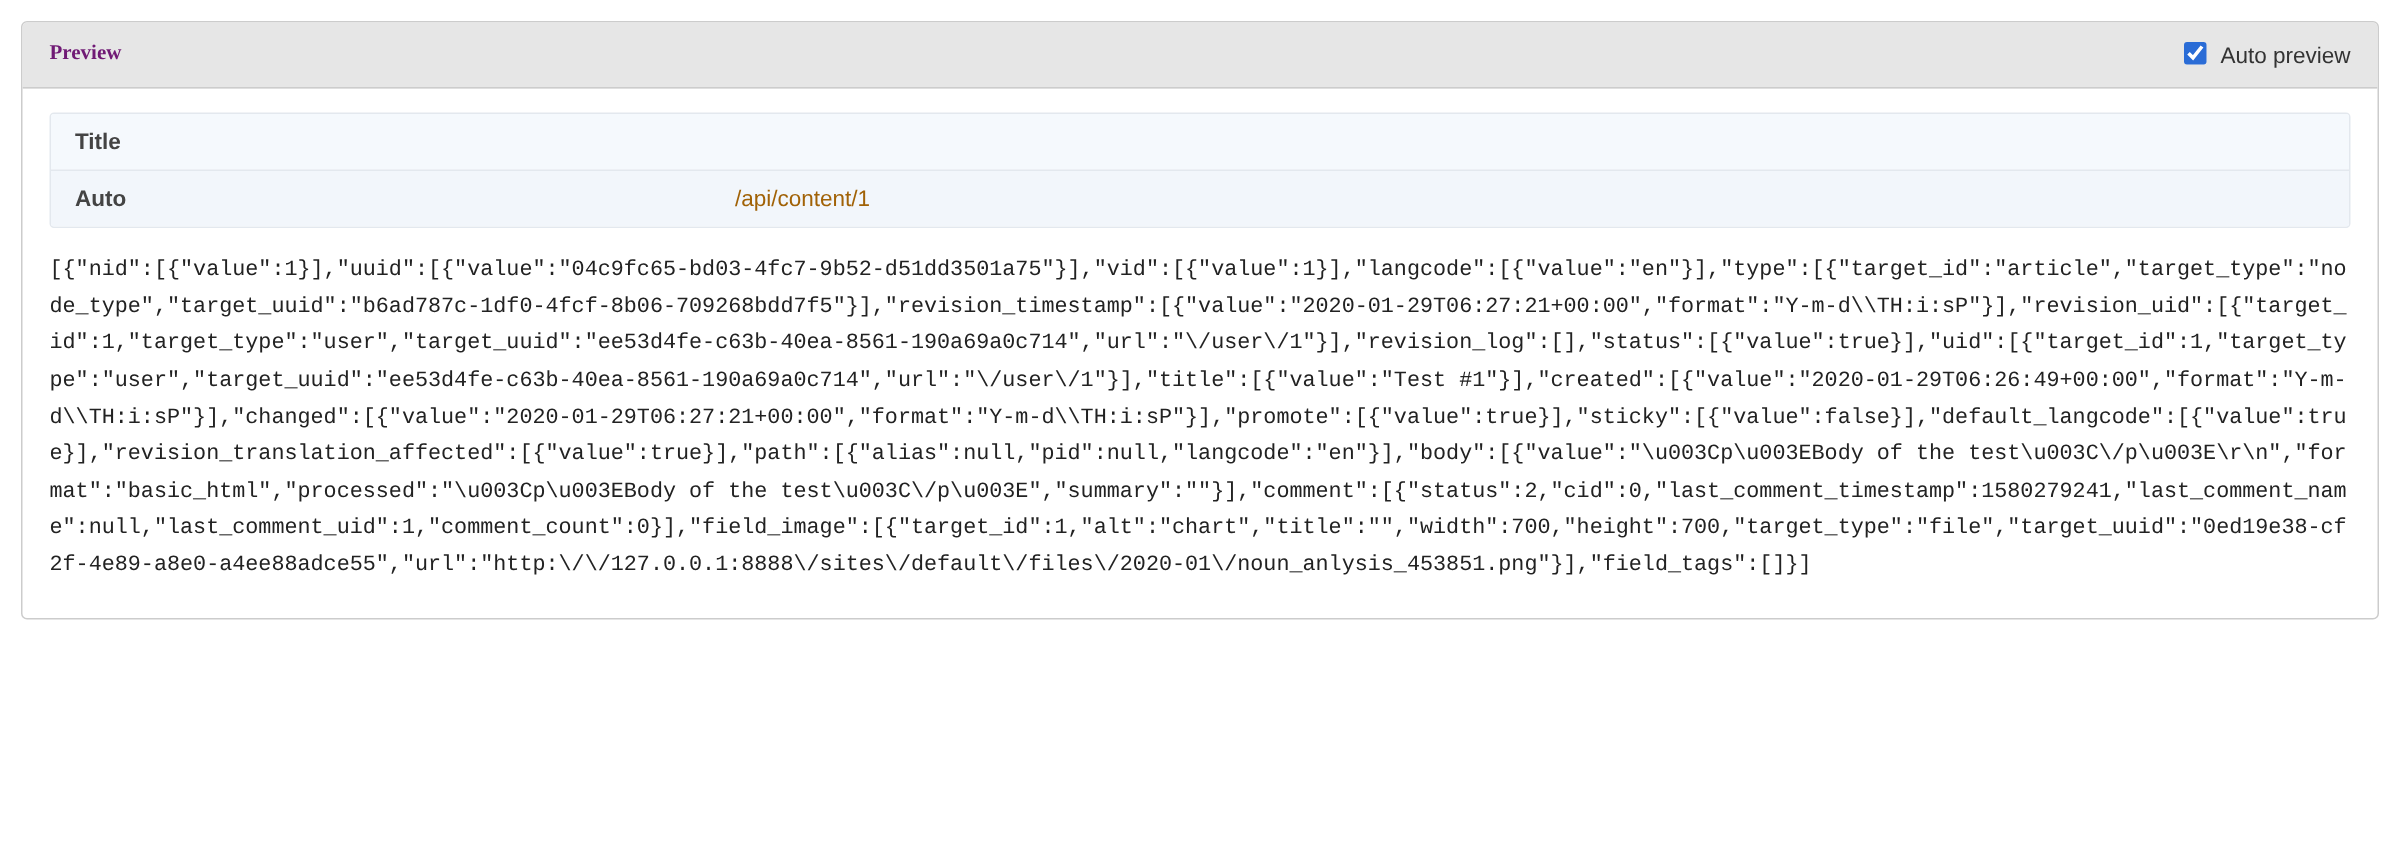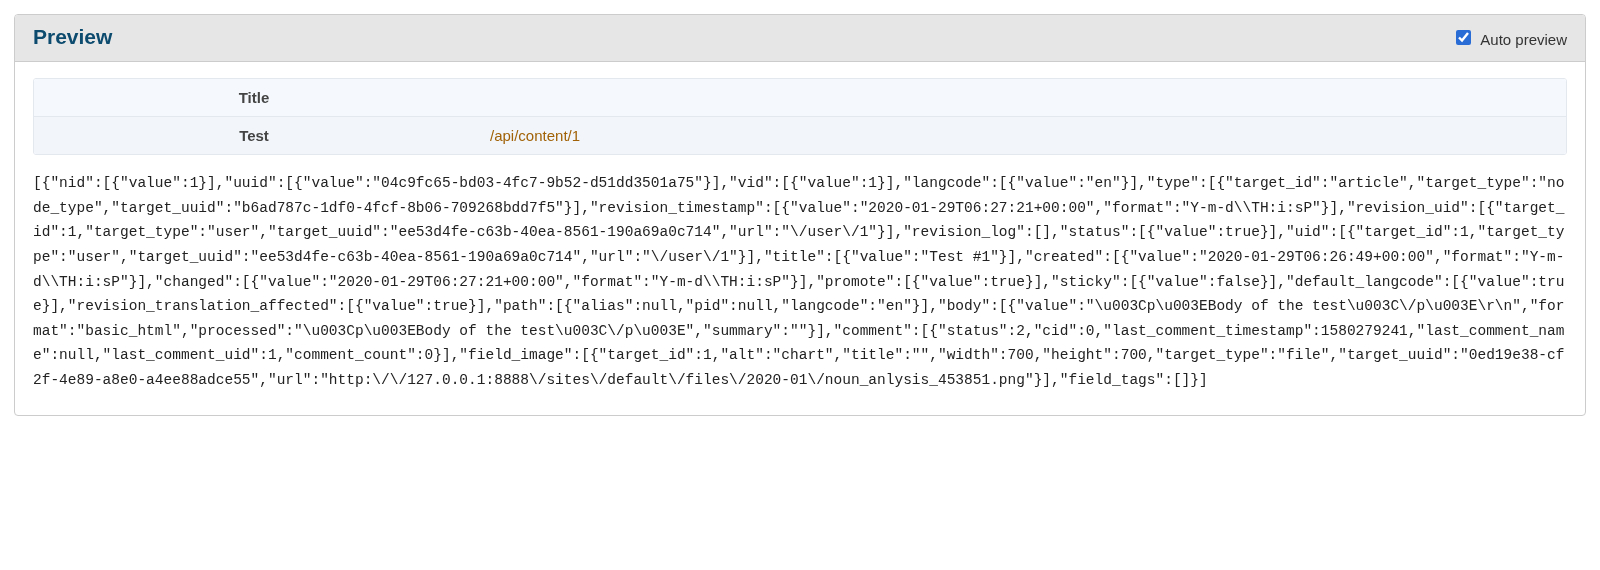--- a/index.html
+++ b/index.html
@@ -20,23 +20,24 @@
 
   .panel-header {
     display: flex;
     align-items: center;
     justify-content: space-between;
     background: #e6e6e6;
     padding: 10px 18px 12px 18px;
     border-bottom: 1px solid #ccc;
   }
   .panel-title {
-    font-size: 21px;
+    font-size: 14px;
     font-weight: 700;
-    color: #0c4a6e;
+    color: #701a75;
+    font-family: Liberation Serif, serif;
   }
   .auto-preview {
     display: flex;
     align-items: flex-end;
     gap: 6px;
     font-size: 15px;
     color: #333;
   }
   .auto-preview input[type=checkbox] {
     width: 15px;
@@ -101,21 +102,20 @@
     background: #f2f6fb;
     border-top: 1px solid #e3e8ee;
   }
   .meta-row:first-child { border-top: none; background: #f5f9fd; }
   .meta-key {
     flex: 0 0 440px;
     padding: 10px 16px;
     font-weight: 700;
     color: #444;
     font-size: 15px;
-    text-align: center;
   }
   .meta-val {
     flex: 1;
     padding: 10px 16px;
     font-size: 15px;
   }
   .meta-val a { color: #a16207; text-decoration: none; }
 
   .json-dump {
     font-family: "Menlo", "Consolas", "Courier New", monospace;
@@ -142,21 +142,21 @@
 
   <div class="panel-body">
 
 
     <div class="meta-table">
       <div class="meta-row">
         <div class="meta-key">Title</div>
         <div class="meta-val"></div>
       </div>
       <div class="meta-row">
-        <div class="meta-key">Test</div>
+        <div class="meta-key">Auto</div>
         <div class="meta-val">
           <a href="#">/api/content/1</a>
         </div>
       </div>
     </div>
 
     <div class="json-dump">[{"nid":[{"value":1}],"uuid":[{"value":"04c9fc65-bd03-4fc7-9b52-d51dd3501a75"}],"vid":[{"value":1}],"langcode":[{"value":"en"}],"type":[{"target_id":"article","target_type":"node_type","target_uuid":"b6ad787c-1df0-4fcf-8b06-709268bdd7f5"}],"revision_timestamp":[{"value":"2020-01-29T06:27:21+00:00","format":"Y-m-d\\TH:i:sP"}],"revision_uid":[{"target_id":1,"target_type":"user","target_uuid":"ee53d4fe-c63b-40ea-8561-190a69a0c714","url":"\/user\/1"}],"revision_log":[],"status":[{"value":true}],"uid":[{"target_id":1,"target_type":"user","target_uuid":"ee53d4fe-c63b-40ea-8561-190a69a0c714","url":"\/user\/1"}],"title":[{"value":"Test #1"}],"created":[{"value":"2020-01-29T06:26:49+00:00","format":"Y-m-d\\TH:i:sP"}],"changed":[{"value":"2020-01-29T06:27:21+00:00","format":"Y-m-d\\TH:i:sP"}],"promote":[{"value":true}],"sticky":[{"value":false}],"default_langcode":[{"value":true}],"revision_translation_affected":[{"value":true}],"path":[{"alias":null,"pid":null,"langcode":"en"}],"body":[{"value":"\u003Cp\u003EBody of the test\u003C\/p\u003E\r\n","format":"basic_html","processed":"\u003Cp\u003EBody of the test\u003C\/p\u003E","summary":""}],"comment":[{"status":2,"cid":0,"last_comment_timestamp":1580279241,"last_comment_name":null,"last_comment_uid":1,"comment_count":0}],"field_image":[{"target_id":1,"alt":"chart","title":"","width":700,"height":700,"target_type":"file","target_uuid":"0ed19e38-cf2f-4e89-a8e0-a4ee88adce55","url":"http:\/\/127.0.0.1:8888\/sites\/default\/files\/2020-01\/noun_anlysis_453851.png"}],"field_tags":[]}]</div>
 
   </div>
 </div>

